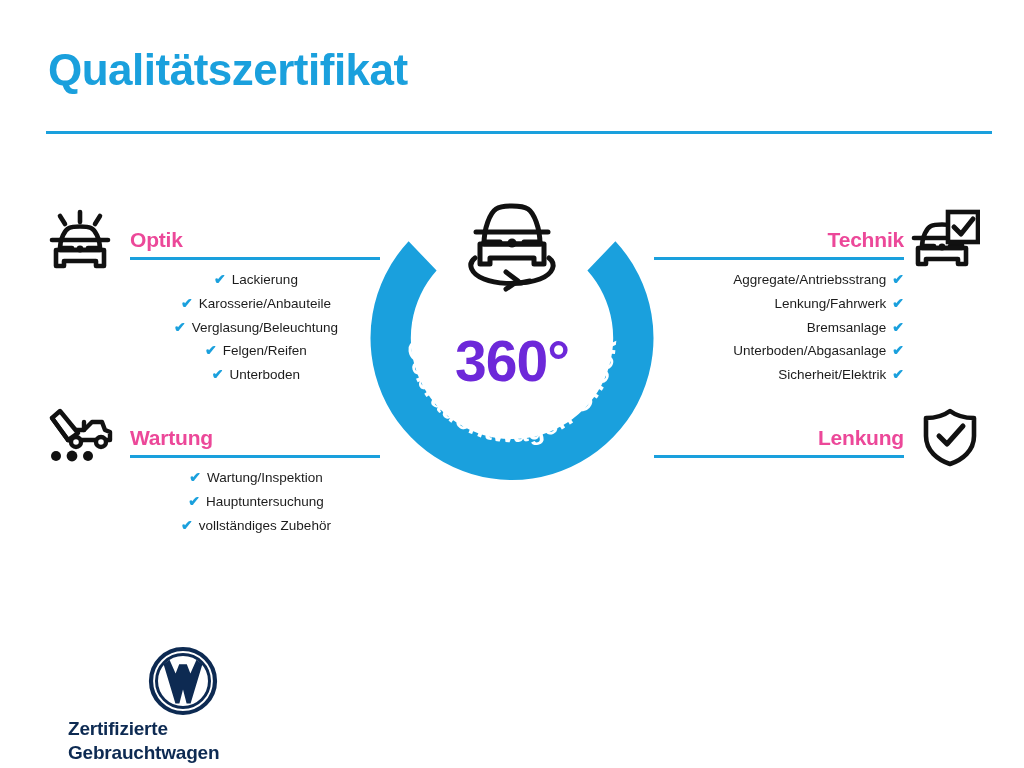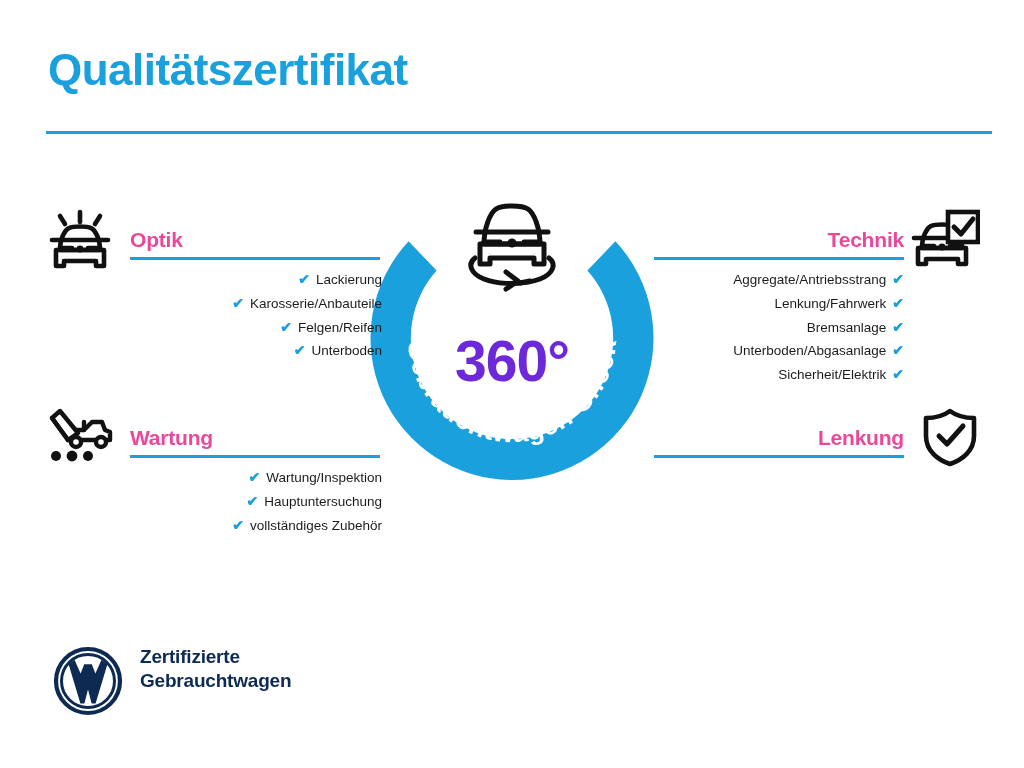--- a/index.html
+++ b/index.html
@@ -71,21 +71,21 @@
   .right .sec-rule { right: 78px; width: 250px; }
 
   .sec-list {
     list-style: none;
     margin: 0;
     padding: 0;
     font-size: 13.5px;
     line-height: 23.8px;
     color: #1c1c1c;
   }
-  .left .sec-list  { margin-left: 88px; text-align: right; }
+  .left .sec-list  { margin-left: 88px; text-align: center; }
   .right .sec-list { margin-right: 78px; text-align: right; }
 
   .sec-list li {
     white-space: nowrap;
   }
   .check {
     color: #1AA0DD;
     font-weight: bold;
     font-size: 14px;
   }
@@ -126,21 +126,22 @@
     width: 100px;
     height: 96px;
   }
 
   
   #footer-logo {
     position: absolute;
     left: 52px;
     top: 645px;
     display: flex;
-    align-items: flex-start;
+    align-items: flex-end;
+    flex-direction: column;
   }
   #footer-logo-text {
     margin-left: 16px;
     font-size: 19px;
     font-weight: bold;
     line-height: 1.28;
     color: #0d2a52;
     white-space: pre-line;
     letter-spacing: -0.2px;
   }
@@ -212,20 +213,21 @@
         <path d="M16 42 L56 42"></path>
       </g>
       <circle cx="36" cy="41" r="3.4" fill="#111111"></circle>
     </svg>
     <div class="sec-title">Optik</div>
     <div class="sec-rule"></div>
   </div>
   <ul class="sec-list">
     <li><span class="check">✔</span><span>Lackierung</span></li>
     <li><span class="check">✔</span><span>Karosserie/Anbauteile</span></li>
+    <li><span class="check">✔</span><span>Verglasung/Beleuchtung</span></li>
     <li><span class="check">✔</span><span>Felgen/Reifen</span></li>
     <li><span class="check">✔</span><span>Unterboden</span></li>
   </ul>
 </div>
 
 <div class="section left sec-wartung">
   <div class="sec-head">
     <svg class="sec-icon" width="72" height="62" viewBox="0 0 72 62">
       <g fill="none" stroke="#111111" stroke-width="4.4" stroke-linecap="round" stroke-linejoin="round">
 

